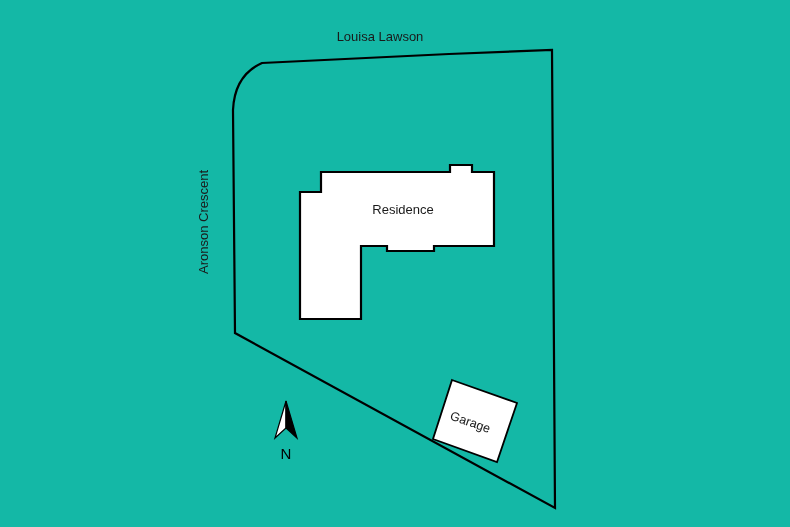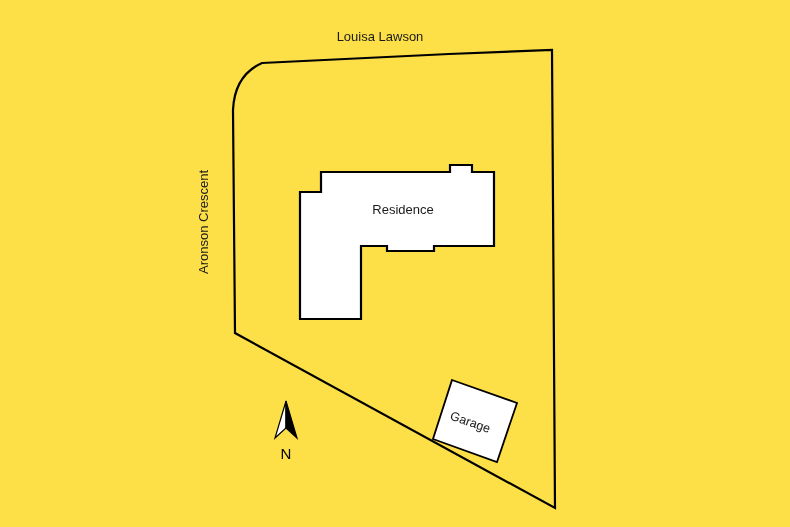--- a/index.html
+++ b/index.html
@@ -8,21 +8,21 @@
     padding: 0;
     background: #ffffff;
   }
   body {
     font-family: "Liberation Sans", sans-serif;
   }
   #site-plan {
     position: relative;
     width: 790px;
     height: 527px;
-    background: #fde047;
+    background: #14b8a6;
     overflow: hidden;
   }
   #site-plan svg {
     display: block;
   }
   .boundary-line {
     fill: none;
     stroke: #000000;
     stroke-width: 2.2;
     stroke-linejoin: miter;

